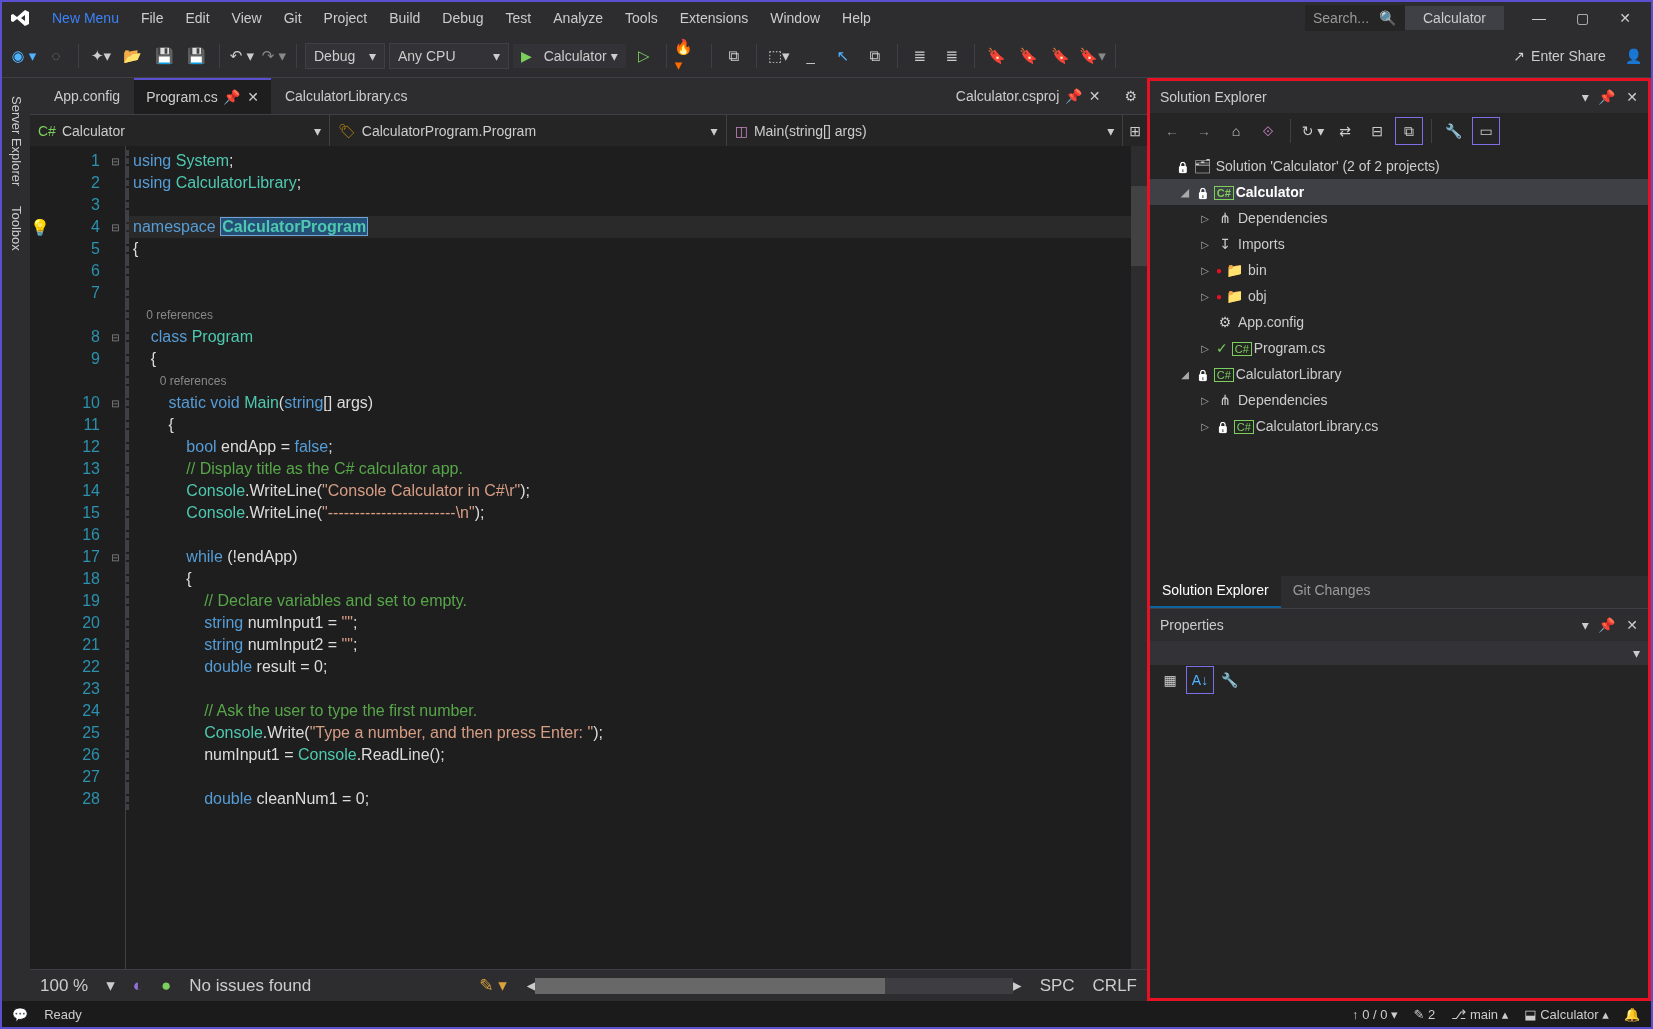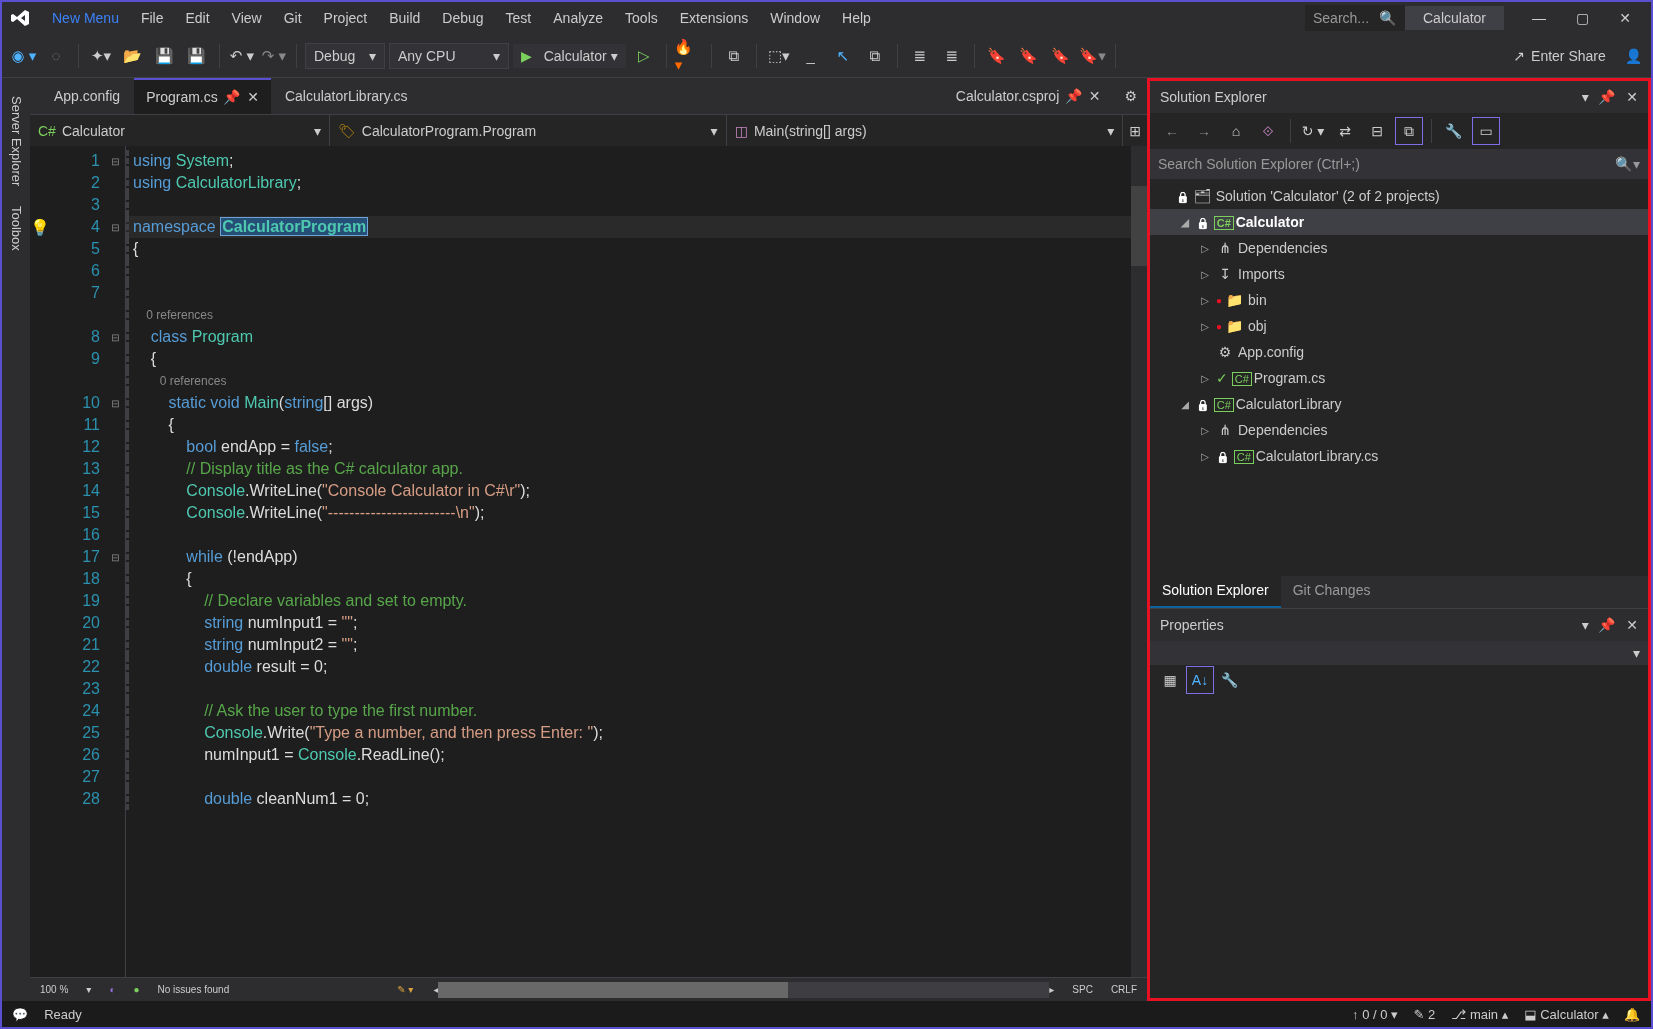--- a/index.html
+++ b/index.html
@@ -41,21 +41,21 @@
 .code div { height:22px; line-height:22px; padding-left:4px; border-left:3px dashed #3f3f46; }
 .kw { color:#569cd6; }
 .cls { color:#4ec9b0; }
 .str { color:#d69d85; }
 .com { color:#57a64a; }
 .codelens { color:#888; font-size:12px; height:22px; line-height:22px; padding-left:4px; }
 .hl { background:#264f78; border:1px solid #6fa3d6; padding:0 1px;font-weight:bold; }
 .hl-line { background:#2a2a2b; }
 .scrollbar { width:16px; background:#2d2d30; }
 .scroll-thumb { background:#424242; width:16px; height:80px; margin-top:40px; }
-.status-row { height:24px; background:#2d2d30; display:flex; align-items:center; padding:0 10px; gap:18px; font-size:10px; border-top:1px solid #3f3f46;justify-content:flex-end; }
+.status-row { height:32px; background:#2d2d30; display:flex; align-items:center; padding:0 10px; gap:18px; font-size:17px; border-top:1px solid #3f3f46;justify-content:flex-end; }
 .status-ok { color:#7bcf5c; }
 .status-row .spacer { flex:1; display:flex; align-items:center; }
 .hbar { flex:1; height:16px; background:#3e3e42; position:relative; }
 .hbar-thumb { position:absolute; left:0; width:350px; height:16px; background:#686868; }
 .right { width:504px; display:flex; flex-direction:column; border:3px solid #e81123; }
 .pane-header { height:32px; background:#2d2d30; display:flex; align-items:center; padding:0 10px; color:#ccc; }
 .pane-header .title { flex:1; }
 .pane-header .icons { display:flex; gap:10px; }
 .pane-toolbar { height:36px; background:#252526; display:flex; align-items:center; padding:0 8px; gap:4px; }
 .ptb { width:28px; height:28px; display:flex; align-items:center; justify-content:center; cursor:pointer; }
@@ -346,24 +346,20 @@
       <span class="ptb" style="color:#c586c0">⟐</span>
       <span class="tb-sep"></span>
       <span class="ptb">↻ ▾</span>
       <span class="ptb">⇄</span>
       <span class="ptb">⊟</span>
       <span class="ptb boxed">⧉</span>
       <span class="tb-sep"></span>
       <span class="ptb">🔧</span>
       <span class="ptb boxed">▭</span>
     </div>
-    <div class="search-box">
-      <span>Search Solution Explorer (Ctrl+;)</span>
-      <span style="margin-left:auto">🔍▾</span>
-    </div>
     <div class="tree" id="tree-host">
         <div class="tree-row" style="padding-left: 8px;">
           <span class="arrow"></span>
           <span class="lock-ico"></span>
           <span class="ico"><span>🗂</span></span>
           <span>Solution 'Calculator' (2 of 2 projects)</span>
         </div>
         <div class="tree-row sel" style="padding-left: 28px;">
           <span class="arrow">◢</span>
           <span class="lock-ico"></span>

